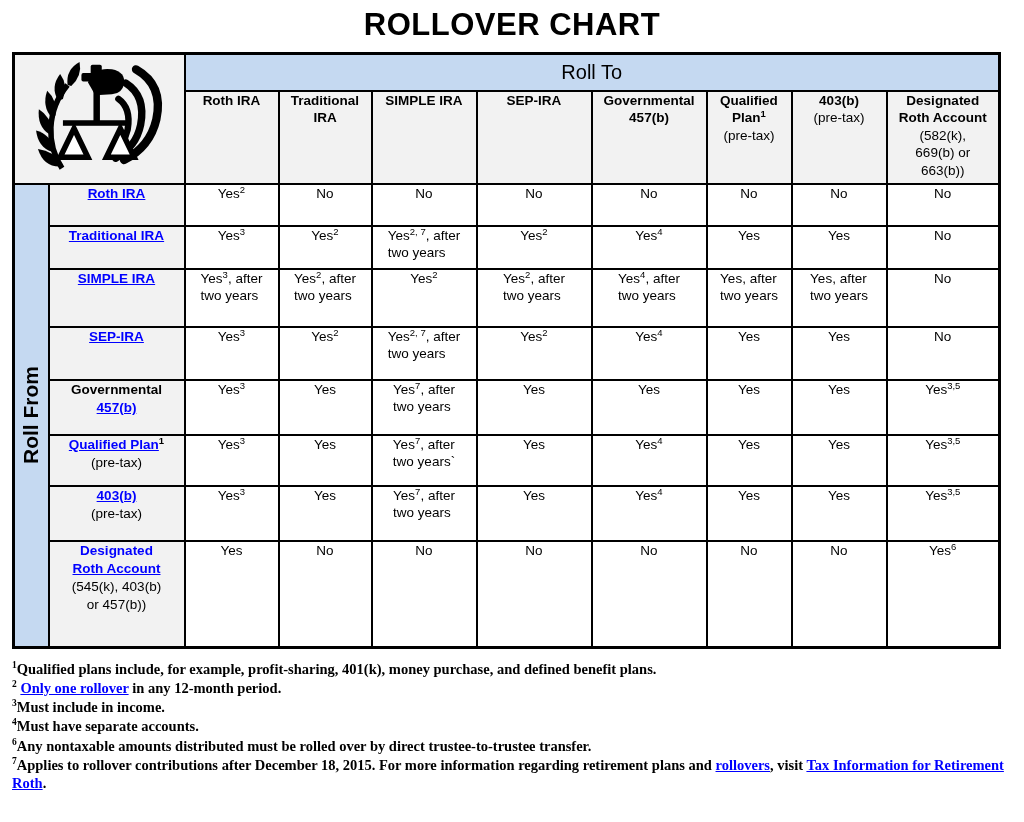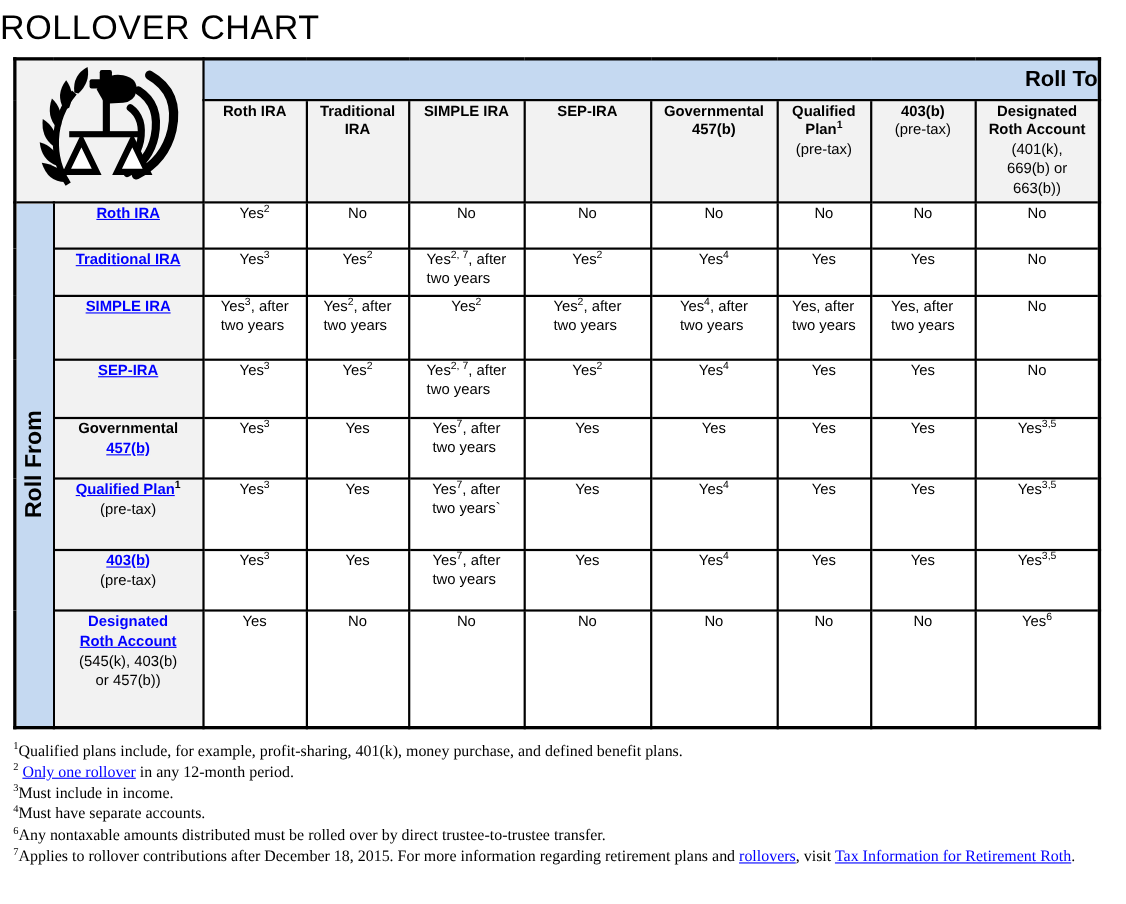--- a/index.html
+++ b/index.html
@@ -3,36 +3,36 @@
 <meta charset="utf-8">
 <style>
   * { box-sizing: border-box; }
   html,body { margin:0; padding:0; }
   body {
     width: 1024px; height: 822px; background: #ffffff; color: #000;
     font-family: "Liberation Sans", sans-serif;
     overflow: hidden;
   }
   .title {
-    margin: 7px 0 9px 0; text-align: left;
-    font-size: 31px; font-weight: normal; letter-spacing: .5px;
+    margin: 7px 0 9px 0; text-align: center;
+    font-size: 31px; font-weight: bold; letter-spacing: .5px;
   }
   table.chart {
     border-collapse: collapse; table-layout: fixed;
     margin-left: 12px; border: 3px solid #000;
   }
   table.chart td, table.chart th { border: 2px solid #000; padding: 0; }
   .logo-cell {
     background: var(--gray, #f2f2f2);
     border-right-width: 3px; border-bottom-width: 3px;
     text-align: center; vertical-align: middle;
   }
   .roll-to {
     background: var(--blue, #c5d9f1); height: 37px;
-    font-size: 20px; font-weight: bold; text-align: right; vertical-align: middle;
+    font-size: 20px; font-weight: normal; text-align: center; vertical-align: middle;
   }
   .col-head {
     background: var(--gray, #f2f2f2); height: 93px;
     font-size: 13.5px; font-weight: bold; text-align: center;
     vertical-align: top; padding: 8px 2px 0 2px;
     border-bottom-width: 3px; line-height: 1.3;
   }
   .roll-from-cell { background: var(--blue, #c5d9f1); position: relative; }
   .vtext {
     position: absolute; top: 50%; left: 50%;
@@ -50,21 +50,21 @@
     vertical-align: top; padding: 9px 3px 0 3px; line-height: 1.3;
   }
   td.cell .inner { display: inline-block; text-align: left; }
   sup { font-size: 9.5px; line-height: 0; }
   .lnk { color: var(--linkblue, #0000ff); text-decoration: underline; cursor: pointer; }
   .lnk.nounder { text-decoration: none; }
   .plain { font-weight: normal; }
   .footnotes {
     margin: 11px 0 0 12px; width: 1002px;
     font-family: "Liberation Serif", serif;
-    font-size: 14.5px; line-height: 1.25; color: #000;
+    font-size: 14.5px; line-height: 1.25; color: #000; font-weight: bold;
   }
   .fn { margin: 1px 0; }
   .fn .lnk { font-family: "Liberation Serif", serif; }
 </style>
 </head>
 <body>
 
 <div class="page">
 
   <h1 class="title">ROLLOVER CHART</h1>
@@ -112,21 +112,21 @@
         <td class="roll-to" colspan="8">Roll To</td>
       </tr>
       <tr id="col-headers">
           <th class="col-head">Roth IRA</th>
           <th class="col-head">Traditional<br>IRA</th>
           <th class="col-head">SIMPLE IRA</th>
           <th class="col-head">SEP-IRA</th>
           <th class="col-head">Governmental<br>457(b)</th>
           <th class="col-head">Qualified<br>Plan<sup>1</sup><br><span class="plain">(pre-tax)</span></th>
           <th class="col-head">403(b)<br><span class="plain">(pre-tax)</span></th>
-          <th class="col-head">Designated<br>Roth Account<br><span class="plain">(401(k),</span><br><span class="plain">669(b) or</span><br><span class="plain">663(b))</span></th>
+          <th class="col-head">Designated<br>Roth Account<br><span class="plain">(582(k),</span><br><span class="plain">669(b) or</span><br><span class="plain">663(b))</span></th>
         </tr>
     <tr style="height: 42px;">
           <td class="roll-from-cell" rowspan="8">
             <div class="vtext">Roll From</div>
           </td>
           <th class="row-head"><span class="lnk">Roth IRA</span></th>
           <td class="cell"><span class="inner">Yes<sup>2</sup></span></td>
           <td class="cell"><span class="inner">No</span></td>
           <td class="cell"><span class="inner">No</span></td>
           <td class="cell"><span class="inner">No</span></td>
@@ -172,21 +172,21 @@
           <th class="row-head">Governmental<br><span class="lnk">457(b)</span></th>
           <td class="cell"><span class="inner">Yes<sup>3</sup></span></td>
           <td class="cell"><span class="inner">Yes</span></td>
           <td class="cell"><span class="inner">Yes<sup>7</sup>, after<br>two years</span></td>
           <td class="cell"><span class="inner">Yes</span></td>
           <td class="cell"><span class="inner">Yes</span></td>
           <td class="cell"><span class="inner">Yes</span></td>
           <td class="cell"><span class="inner">Yes</span></td>
           <td class="cell"><span class="inner">Yes<sup>3,5</sup></span></td>
         </tr>
-        <tr style="height: 65px;">
+        <tr style="height: 51px;">
           <th class="row-head"><span class="lnk">Qualified Plan</span><sup>1</sup><br><span class="plain">(pre-tax)</span></th>
           <td class="cell"><span class="inner">Yes<sup>3</sup></span></td>
           <td class="cell"><span class="inner">Yes</span></td>
           <td class="cell"><span class="inner">Yes<sup>7</sup>, after<br>two years`</span></td>
           <td class="cell"><span class="inner">Yes</span></td>
           <td class="cell"><span class="inner">Yes<sup>4</sup></span></td>
           <td class="cell"><span class="inner">Yes</span></td>
           <td class="cell"><span class="inner">Yes</span></td>
           <td class="cell"><span class="inner">Yes<sup>3,5</sup></span></td>
         </tr>

